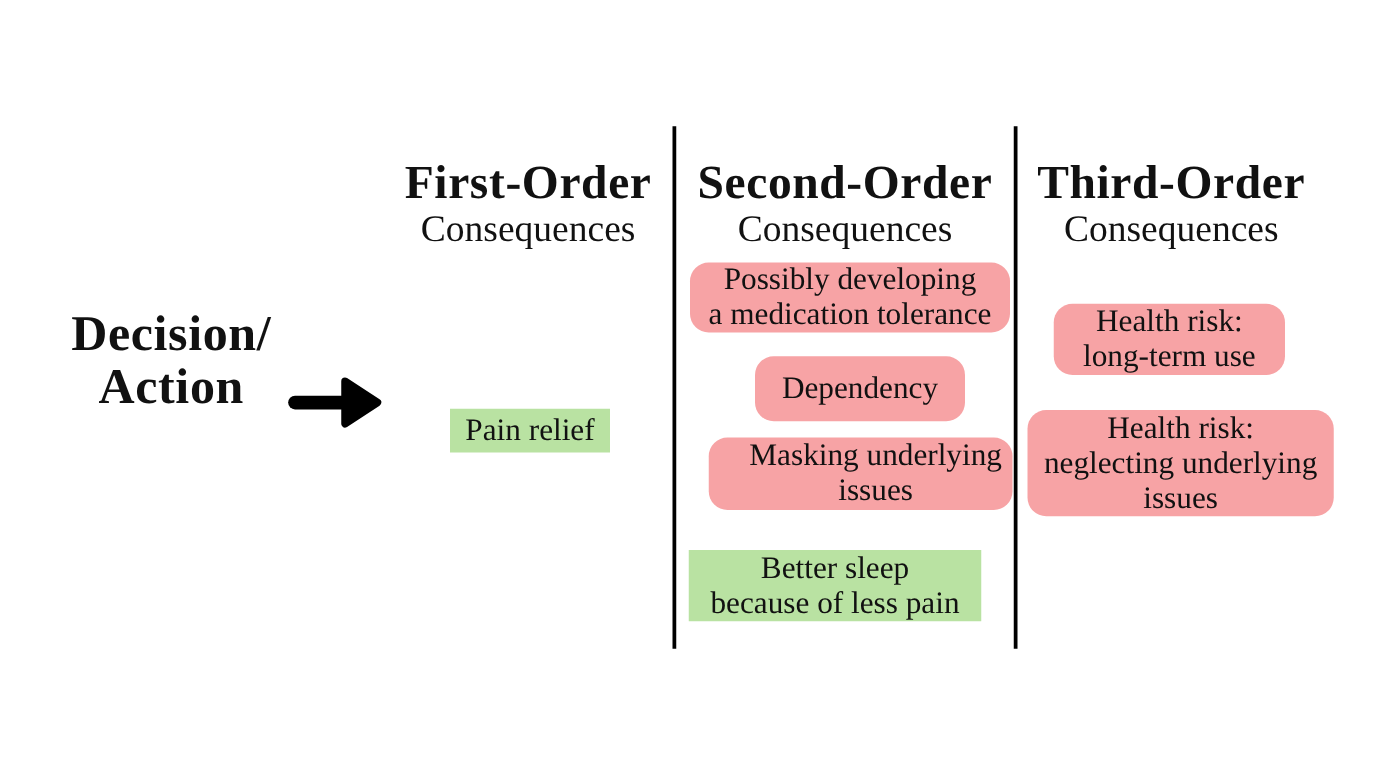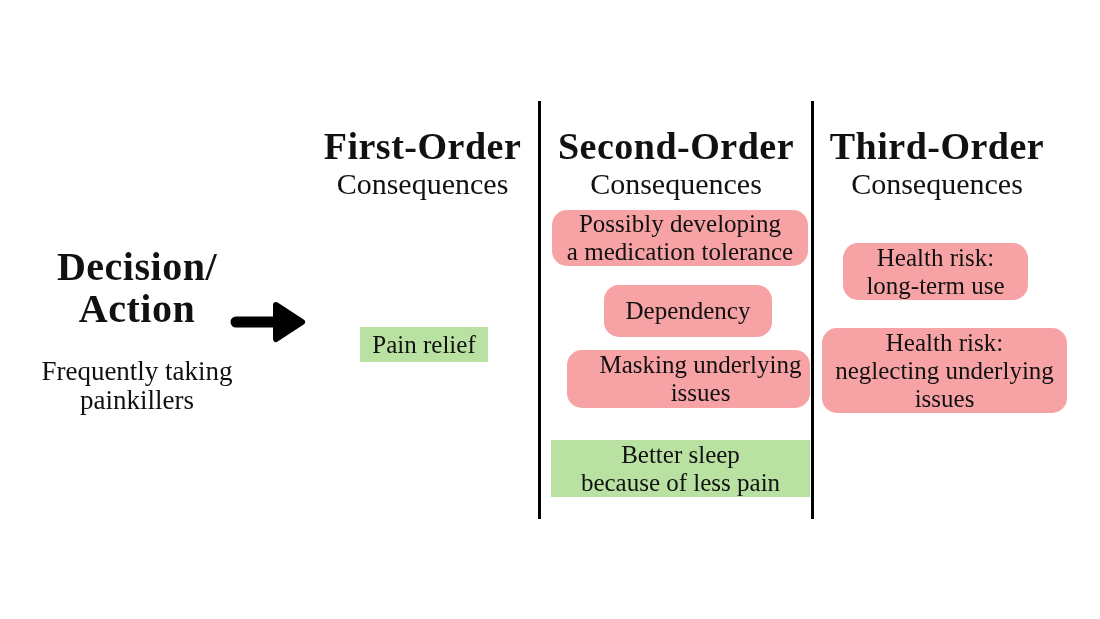--- a/index.html
+++ b/index.html
@@ -89,22 +89,20 @@
   .box[data-sentiment="negative"] { background: var(--negative_bg, #f7a3a5); border-radius: 15px; }
 </style>
 </head>
 <body>
 
 <div class="canvas">
 
   <div class="decision">
     <div class="decision-title">Decision/
 Action</div>
-    <div class="decision-desc">Frequently taking
-painkillers</div>
   </div>
 
   <svg class="arrow" width="80" height="44" viewBox="0 0 80 44">
     <line x1="8" y1="22" x2="50" y2="22" stroke="#000000" stroke-width="11" stroke-linecap="round"></line>
     <path d="M48,5 L74,22 L48,39 Z" fill="#000000" stroke="#000000" stroke-width="6" stroke-linejoin="round"></path>
   </svg>
 
   <div class="divider" style="left:538px;"></div>
   <div class="divider" style="left:811px;"></div>
 
@@ -121,21 +119,21 @@
     <div class="col-sub">Consequences</div>
   </div>
 
   <div class="box" style="left:360px;top:303px;width:128px;height:35px;margin-top:24px;" data-sentiment="positive">Pain relief</div>
 
   <div class="box" style="left:552px;top:210px;width:256px;height:56px;" data-sentiment="negative">Possibly developing
 a medication tolerance</div>
   <div class="box" style="left:604px;top:285px;width:168px;height:52px;" data-sentiment="negative">Dependency</div>
   <div class="box" style="left:567px;top:350px;width:219px;height:58px;padding-left:24px;" data-sentiment="negative">Masking underlying
 issues</div>
-  <div class="box" style="left:551px;top:440px;width:259px;height:57px;" data-sentiment="positive">Better sleep
+  <div class="box" style="left:551px;top:440px;width:234px;height:57px;" data-sentiment="positive">Better sleep
 because of less pain</div>
 
   <div class="box" style="left:843px;top:243px;width:185px;height:57px;" data-sentiment="negative">Health risk:
 long-term use</div>
   <div class="box" style="left:822px;top:328px;width:245px;height:85px;" data-sentiment="negative">Health risk:
 neglecting underlying
 issues</div>
 
 </div>
 

